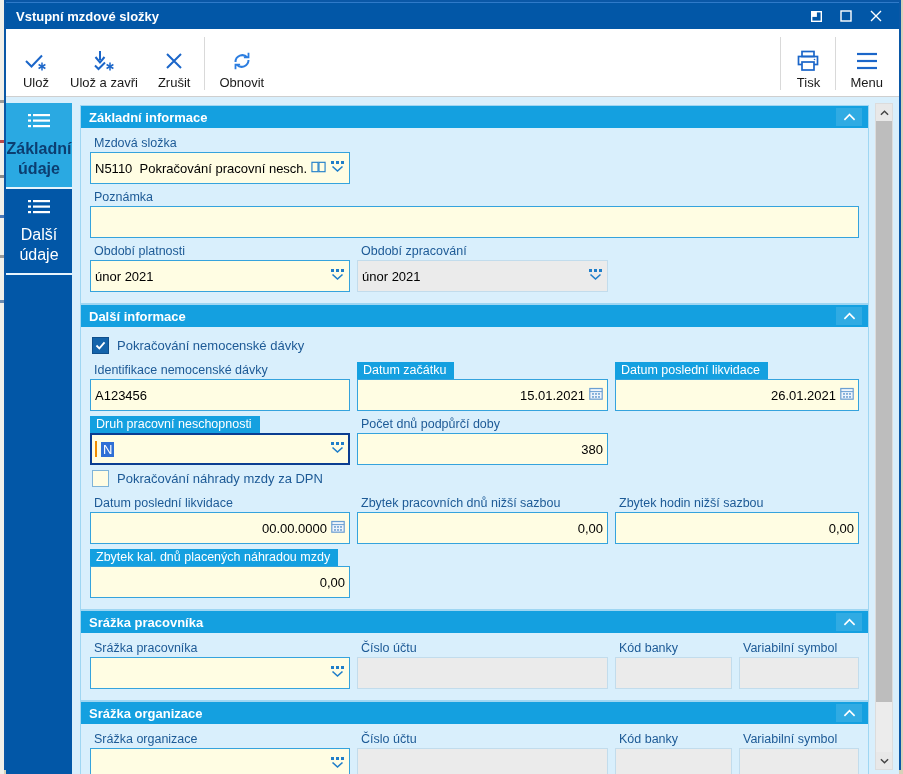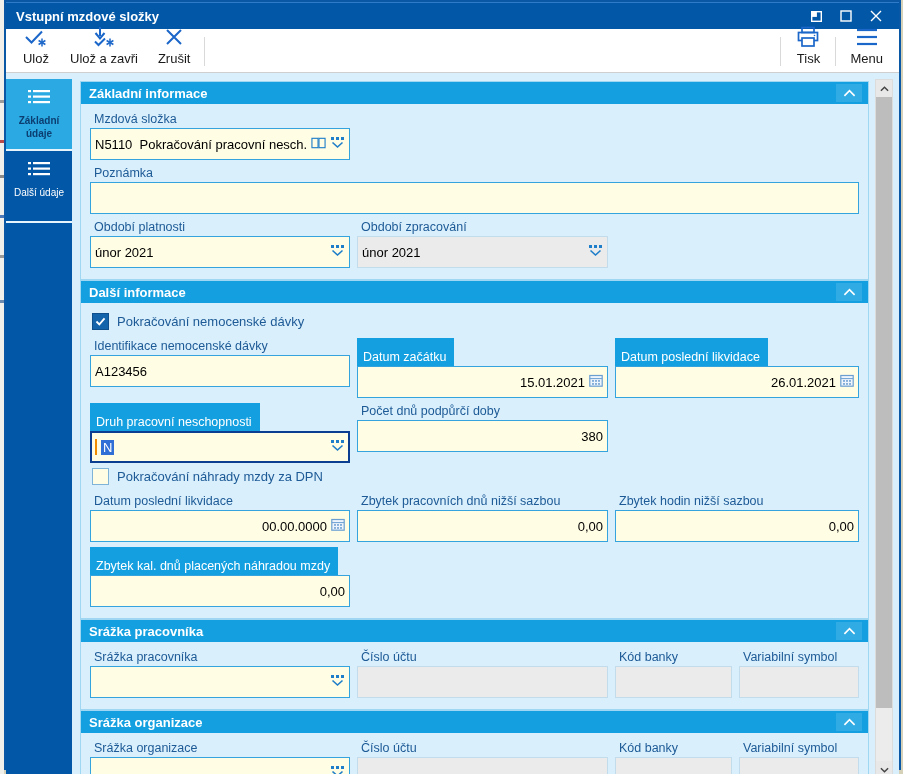--- a/index.html
+++ b/index.html
@@ -12,54 +12,54 @@
   .window { position:absolute; left:4px; top:0; width:897px; height:770px;
             border:2px solid #0a57a6; display:flex; flex-direction:column; background:#d9effc; }
 
   
   .titlebar { height:27px; background:#0257a7; border-top:1px solid #2f7ac9; display:flex; align-items:center; padding:0 8px 0 10px; flex:0 0 auto; }
   .titlebar .title { color:#fff; font-size:13px; font-weight:bold; flex:1; }
   .win-btn { width:30px; height:22px; display:flex; align-items:center; justify-content:center; cursor:default; }
   .win-btn svg { display:block; }
 
   
-  .toolbar { height:44px; background:#ffffff; border-bottom:1px solid #cfcfcf; display:flex; align-items:stretch; padding:4px 6px 2px 6px; flex:0 0 auto; }
+  .toolbar { height:68px; background:#ffffff; border-bottom:1px solid #cfcfcf; display:flex; align-items:stretch; padding:4px 6px 2px 6px; flex:0 0 auto; }
   .tbtn { display:flex; flex-direction:column; align-items:center; justify-content:flex-end; gap:2px; padding:3px 10px 4px 10px; background:none; border:none; font-family:inherit; }
   .tbtn svg { display:block; }
   .tbtn .tlabel { font-size:13px; color:#1a1a1a; white-space:nowrap; }
   .tsep { width:1px; background:#d9d9d9; margin:4px 4px; }
   .tspacer { flex:1; }
 
   
   .main { flex:1; display:flex; background:#d9effc; padding-top:6px; position:relative; }
 
   
   .sidebar { width:66px; background:#0257a7; display:flex; flex-direction:column; flex:0 0 auto; position:relative; margin-bottom:2px; }
   .side-tab { min-height:72px; padding:10px 4px 8px 4px; display:flex; flex-direction:column; align-items:center; gap:6px; border-bottom:2px solid #e8f4fc; cursor:default; }
-  .side-tab .stlabel { font-size:10px; text-align:center; line-height:1.25; color:#ffffff; }
+  .side-tab .stlabel { font-size:16px; text-align:center; line-height:1.25; color:#ffffff; }
   .side-tab.active { background:#2aa9e2; }
   .side-tab.active .stlabel { color:#0c3e71; font-weight:bold; }
   .side-chip { position:absolute; right:0; bottom:0; width:9px; height:10px; background:#29b6f2; }
 
   
   .content { flex:1; padding:2px 4px 0 8px; overflow:hidden; }
   .section { border:1px solid #9fd6f2; background:#d9effc; }
   .sec-head { height:22px; background:#14a0e0; color:#fff; display:flex; align-items:center; padding:0 6px 0 8px; }
   .sec-head .sec-title { font-size:13px; font-weight:bold; flex:1; }
   .collapse { width:26px; height:18px; display:flex; align-items:center; justify-content:center; background:rgba(255,255,255,.12); }
   .sec-body { padding:7px 9px 9px 9px; }
 
   .row { display:flex; gap:7px; margin-bottom:5px; }
   .row:last-child { margin-bottom:2px; }
   .fld { display:flex; flex-direction:column; }
   .w1 { width:260px; } .w2 { width:251px; } .w3 { flex:1; } .wfull { flex:1; }
   .wsm { width:117px; } .wsm2 { width:120px; }
 
   .lbl { font-size:12.5px; color:#1d5a96; padding:1px 2px 2px 4px; align-self:flex-start; }
-  .lbl.hl { background:#14a0e0; color:#fff; padding:12px 8px 2px 6px;text-align:right; }
+  .lbl.hl { background:#14a0e0; color:#fff; padding:1px 8px 2px 6px;text-align:right; }
 
   .inp { height:32px; background:#fffde3; border:1px solid #35a3dd; display:flex; align-items:center; padding:0 4px; gap:4px; font-size:13px; color:#000; }
   .inp .val { flex:1; white-space:pre; overflow:hidden; }
   .inp.num .val { text-align:right; }
   .inp.disabled { background:#ebebeb; border-color:#c2dcec; }
   .inp.focused { border:2px solid #0b3d91; padding:0 3px; }
   .inp .caret { width:2px; height:16px; background:#f08c00; flex:0 0 auto; }
   .inp .sel { background:#2f6fd6; color:#fff; padding:0 2px; flex:0 0 auto; }
   .inp svg { flex:0 0 auto; }
 
@@ -147,20 +147,31 @@
     </button>
     <button class="tbtn">
       <span>
         <svg width="24" height="24" viewBox="0 0 24 24">
             <path d="M5 5 L19 19 M19 5 L5 19" stroke="#1b66c9" stroke-width="2" fill="none"></path>
           </svg>
       </span>
       <span class="tlabel">Zrušit</span>
     </button>
     <div class="tsep"></div>
+    <button class="tbtn">
+      <span>
+        <svg width="24" height="24" viewBox="0 0 24 24" fill="none" stroke="#2b7de0" stroke-width="2">
+            <path d="M5.5 13 a6.8 6.8 0 0 1 11.8 -4.6"></path>
+            <path d="M18.5 3.8 v4.6 h-4.6" stroke-width="1.8"></path>
+            <path d="M18.5 11 a6.8 6.8 0 0 1 -11.8 4.6"></path>
+            <path d="M5.5 20.2 v-4.6 h4.6" stroke-width="1.8"></path>
+          </svg>
+      </span>
+      <span class="tlabel">Obnovit</span>
+    </button>
     <div class="tspacer"></div>
     <div class="tsep"></div>
     <button class="tbtn">
       <span>
         <svg width="26" height="24" viewBox="0 0 26 24" fill="none" stroke="#1b66c9" stroke-width="1.7">
             <rect x="7" y="2.5" width="12" height="5"></rect>
             <rect x="3.5" y="7.5" width="19" height="8"></rect>
             <rect x="7" y="13" width="12" height="8" fill="#fff"></rect>
             <circle cx="19.5" cy="10.5" r="0.8" fill="#1b66c9" stroke="none"></circle>
           </svg>

